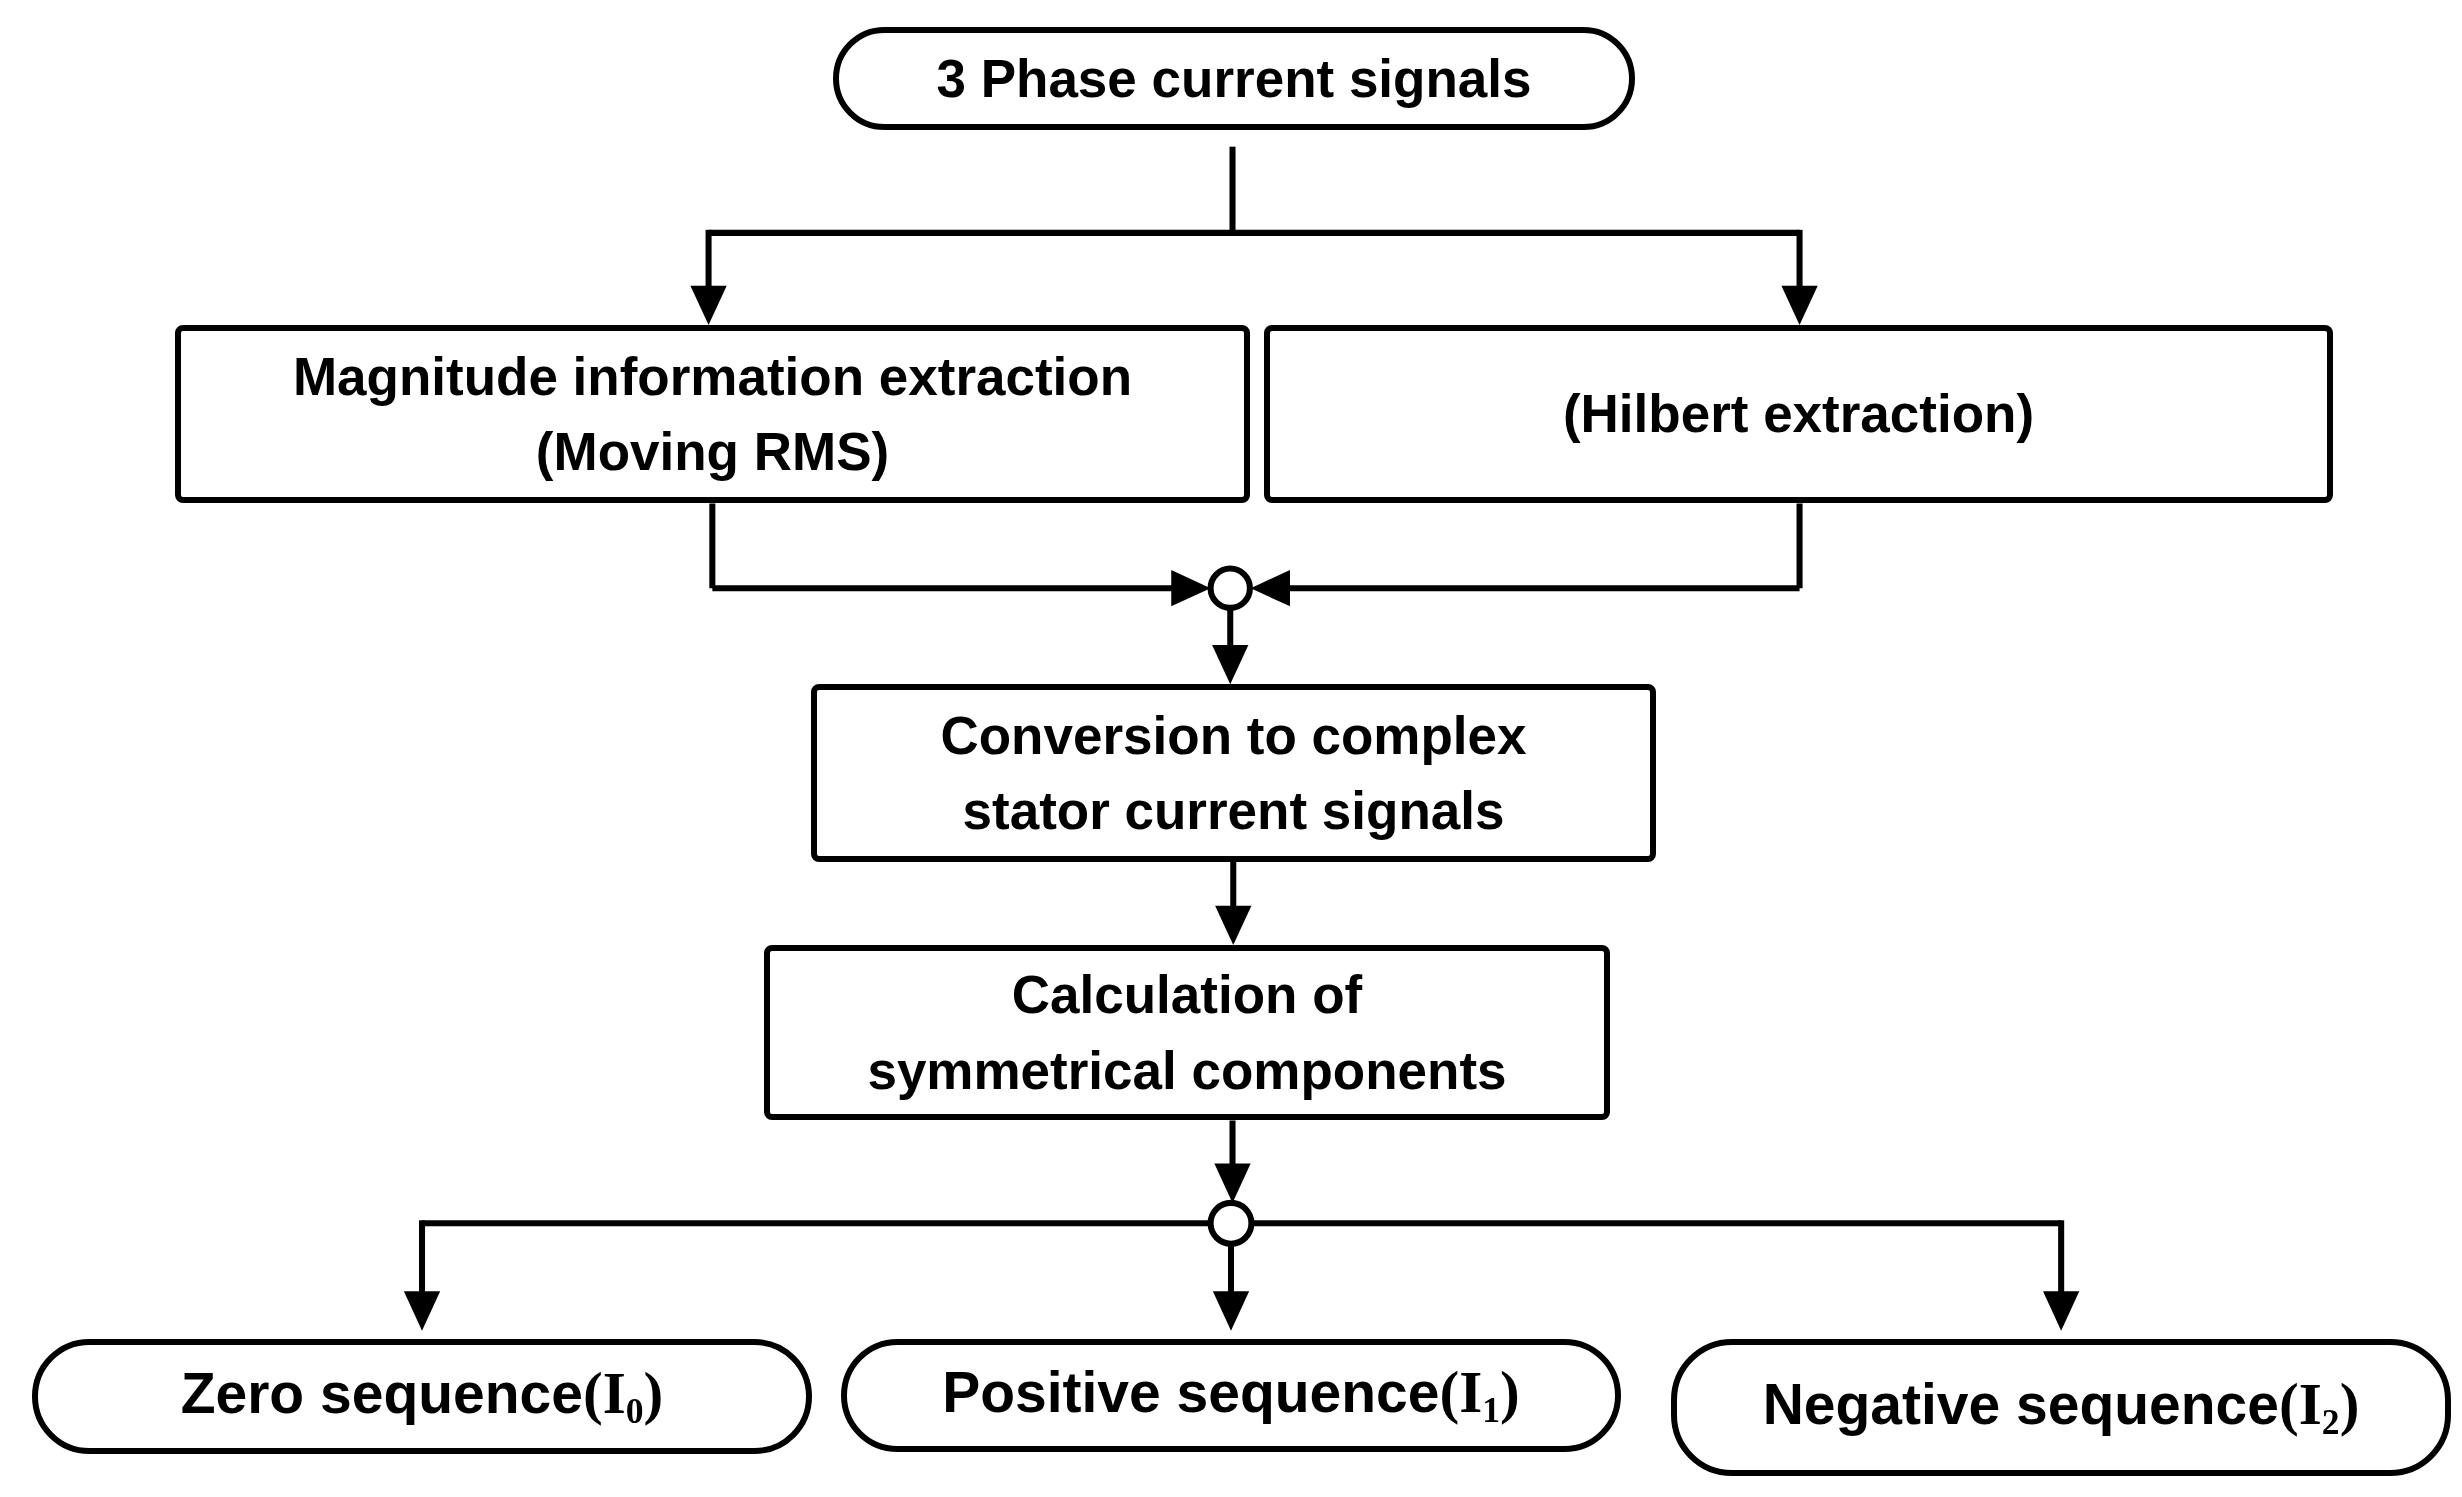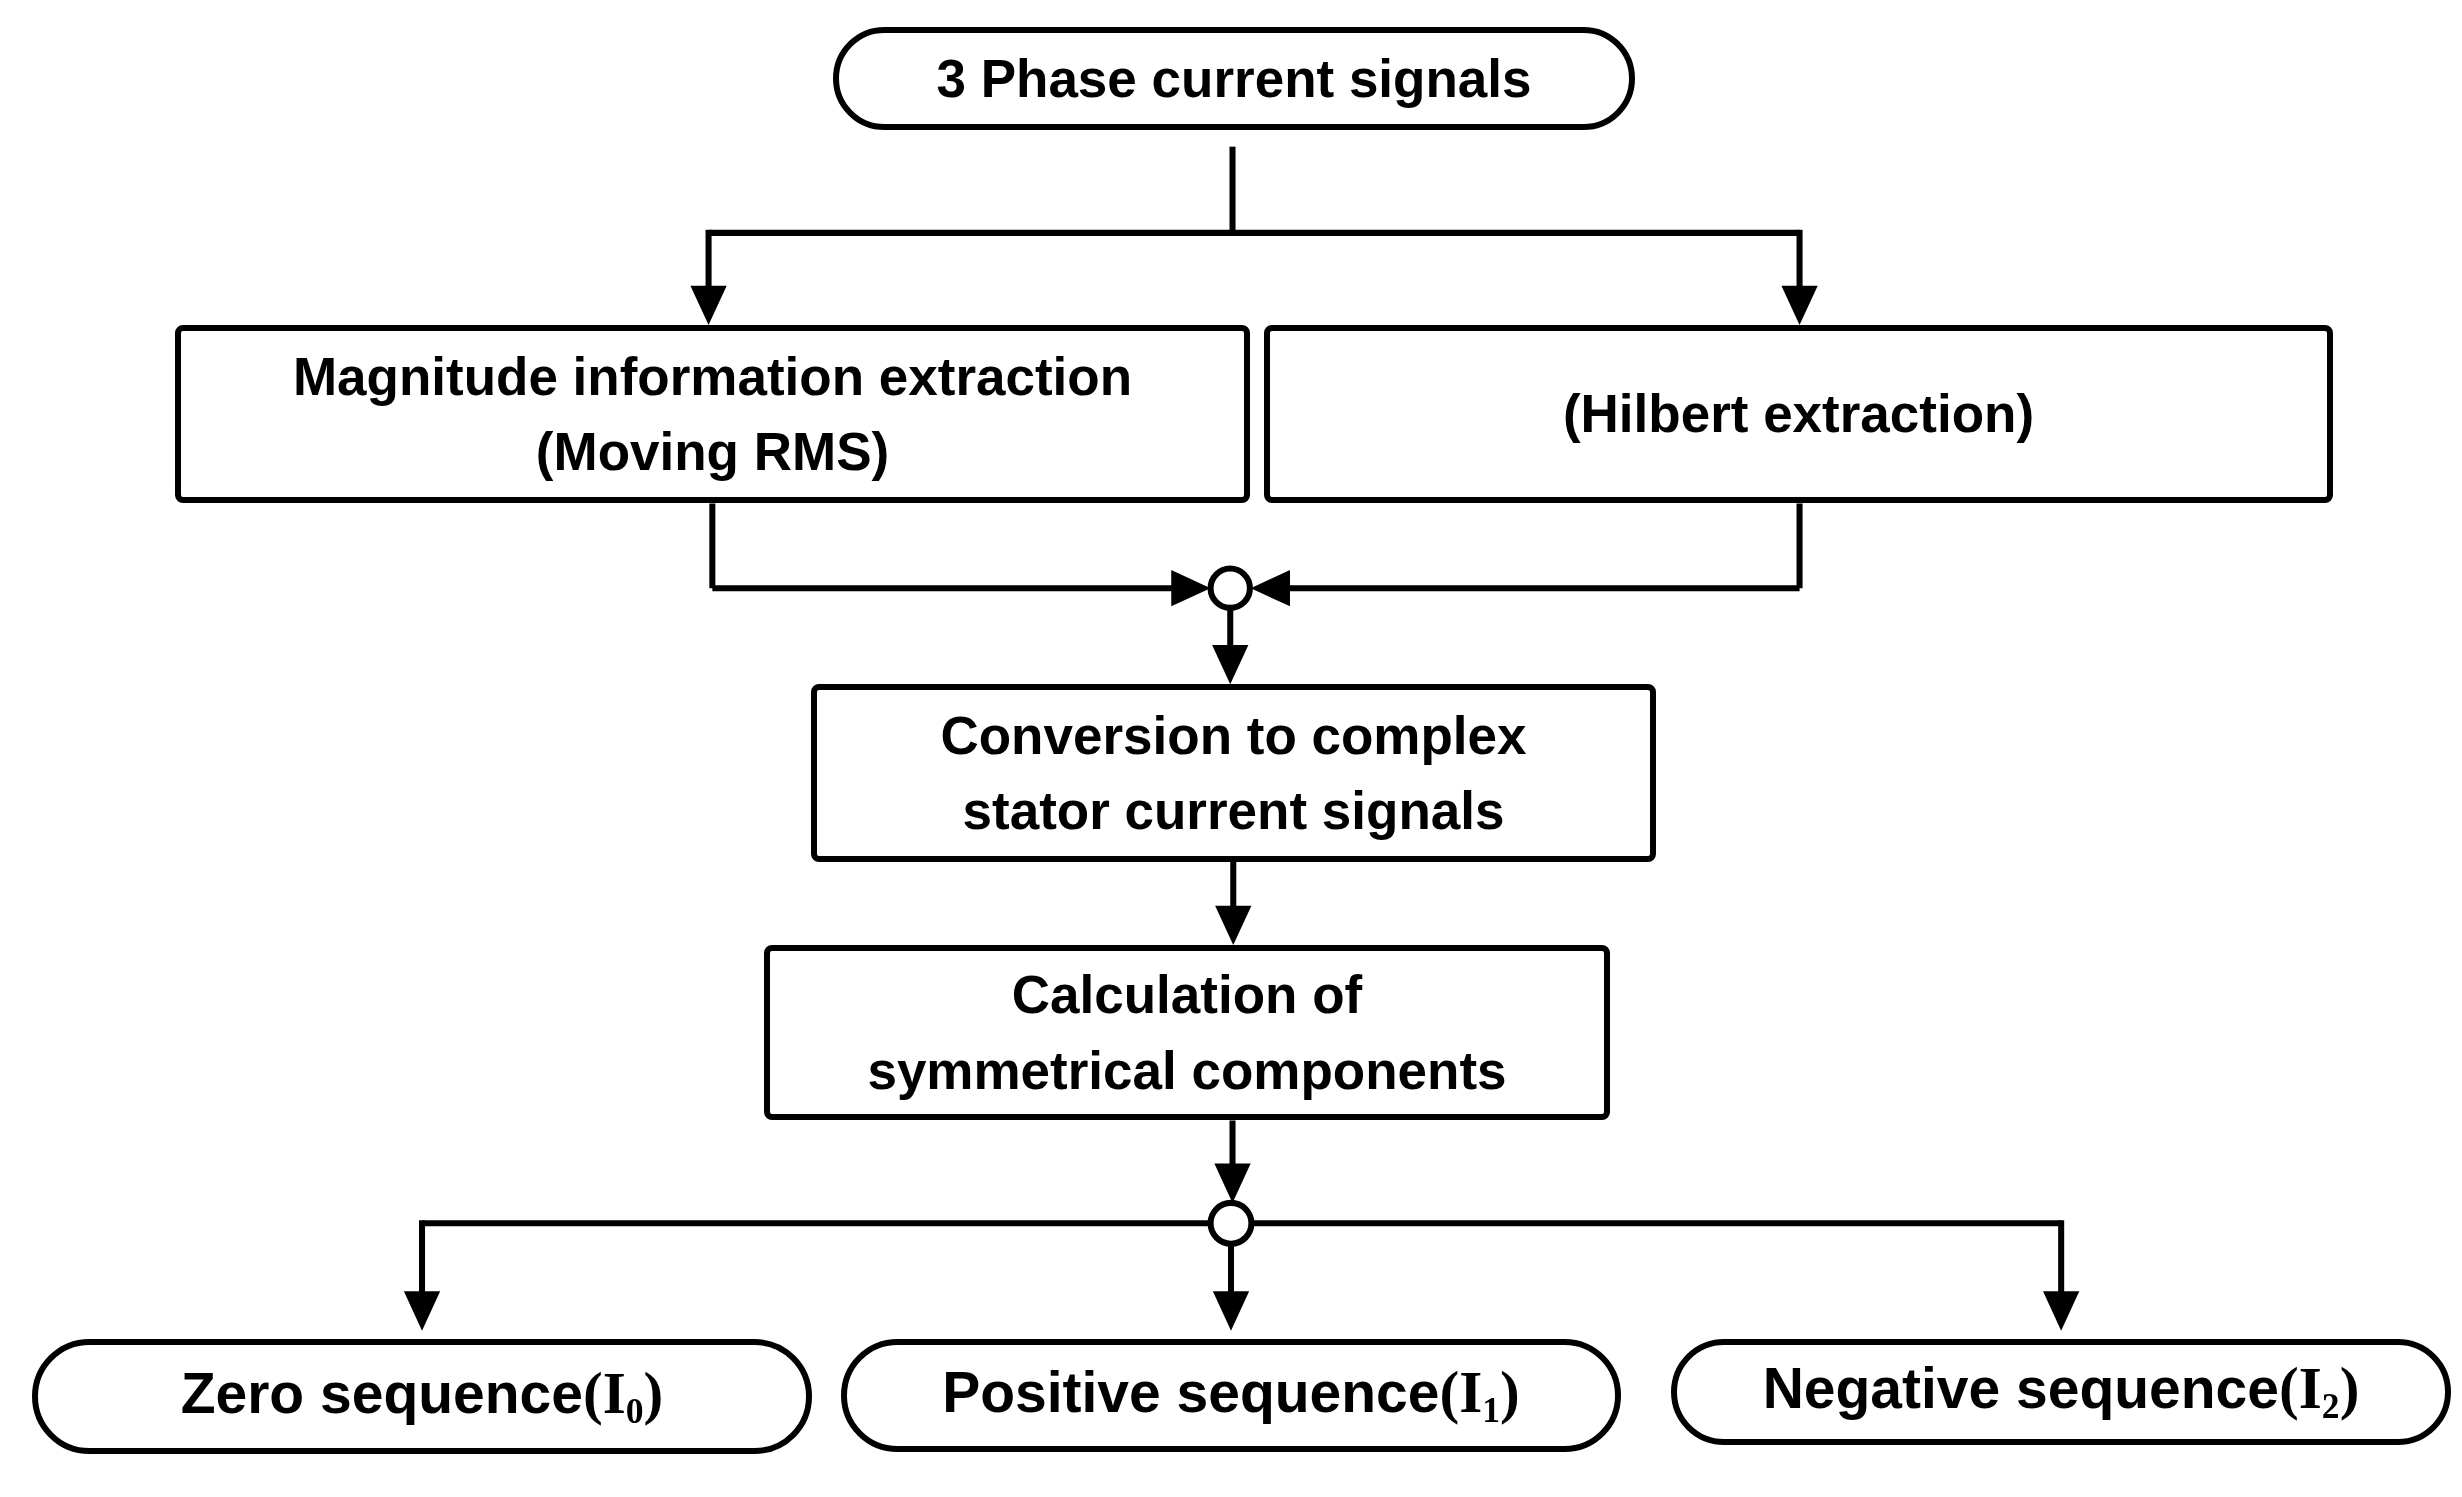--- a/index.html
+++ b/index.html
@@ -51,21 +51,21 @@
     vertical-align: -0.28em;
   }
   
   #node-source      { left: 833px; top: 27px;   width: 802px; height: 103px; }
   #node-magnitude   { left: 175px;  top: 325px;  width: 1075px; height: 178px; }
   #node-phase       { left: 1264px; top: 325px;  width: 1069px; height: 178px; }
   #node-conversion  { left: 811px; top: 684px;  width: 845px; height: 178px; }
   #node-calculation { left: 764px; top: 945px; width: 846px; height: 175px; }
   #node-zero        { left: 32px;   top: 1331px; width: 780px; height: 115px; }
   #node-positive    { left: 841px; top: 1331px; width: 780px; height: 113px; }
-  #node-negative    { left: 1671px; top: 1331px; width: 780px; height: 106px; }
+  #node-negative    { left: 1671px; top: 1331px; width: 780px; height: 137px; }
 </style>
 </head>
 <body>
 
 <div id="canvas">
 
   <svg id="connectors" viewBox="0 0 3256 1980" xmlns="http://www.w3.org/2000/svg">
     <g stroke="#000000" stroke-width="8" fill="none">
 
       <path d="M1630 194 V308"></path>

